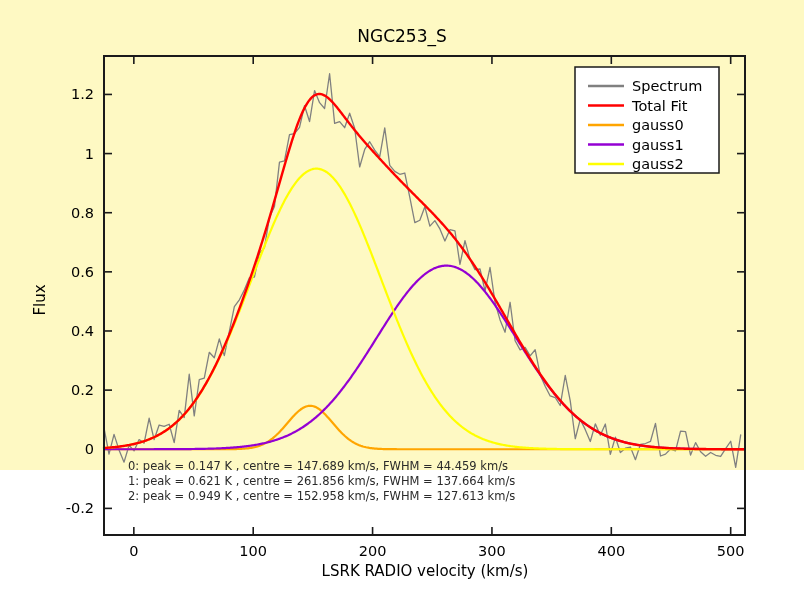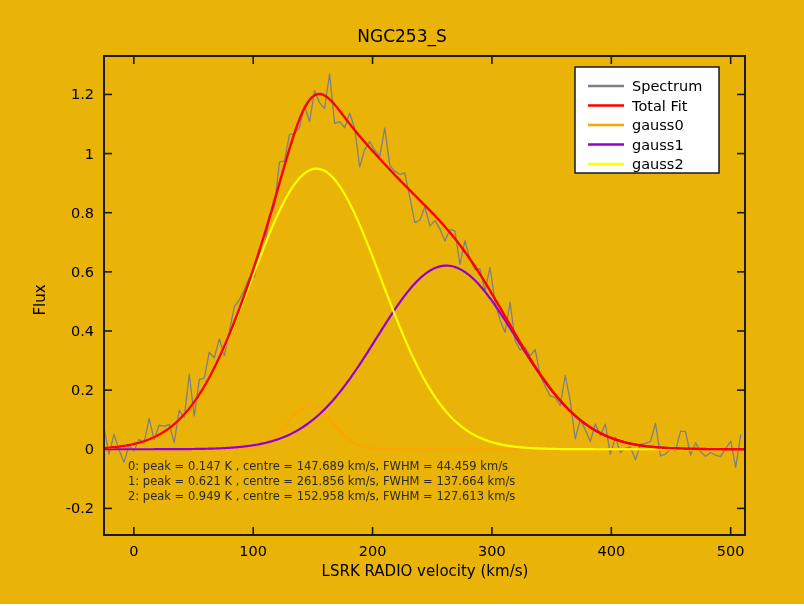--- a/index.html
+++ b/index.html
@@ -9,22 +9,22 @@
   }
   body {
     width: 804px;
     height: 606px;
     font-family: "DejaVu Sans", sans-serif;
     overflow: hidden;
   }
   #plot-root {
     position: relative;
     width: 804px;
-    height: 604px;
-    background: #eab308;
+    height: 470px;
+    background: #fef9c3;
   }
   svg.figure {
     position: absolute;
     top: 0;
     left: 0;
     width: 804px;
     height: 606px;
   }
   .title-text {
     font-family: "DejaVu Sans", sans-serif;

